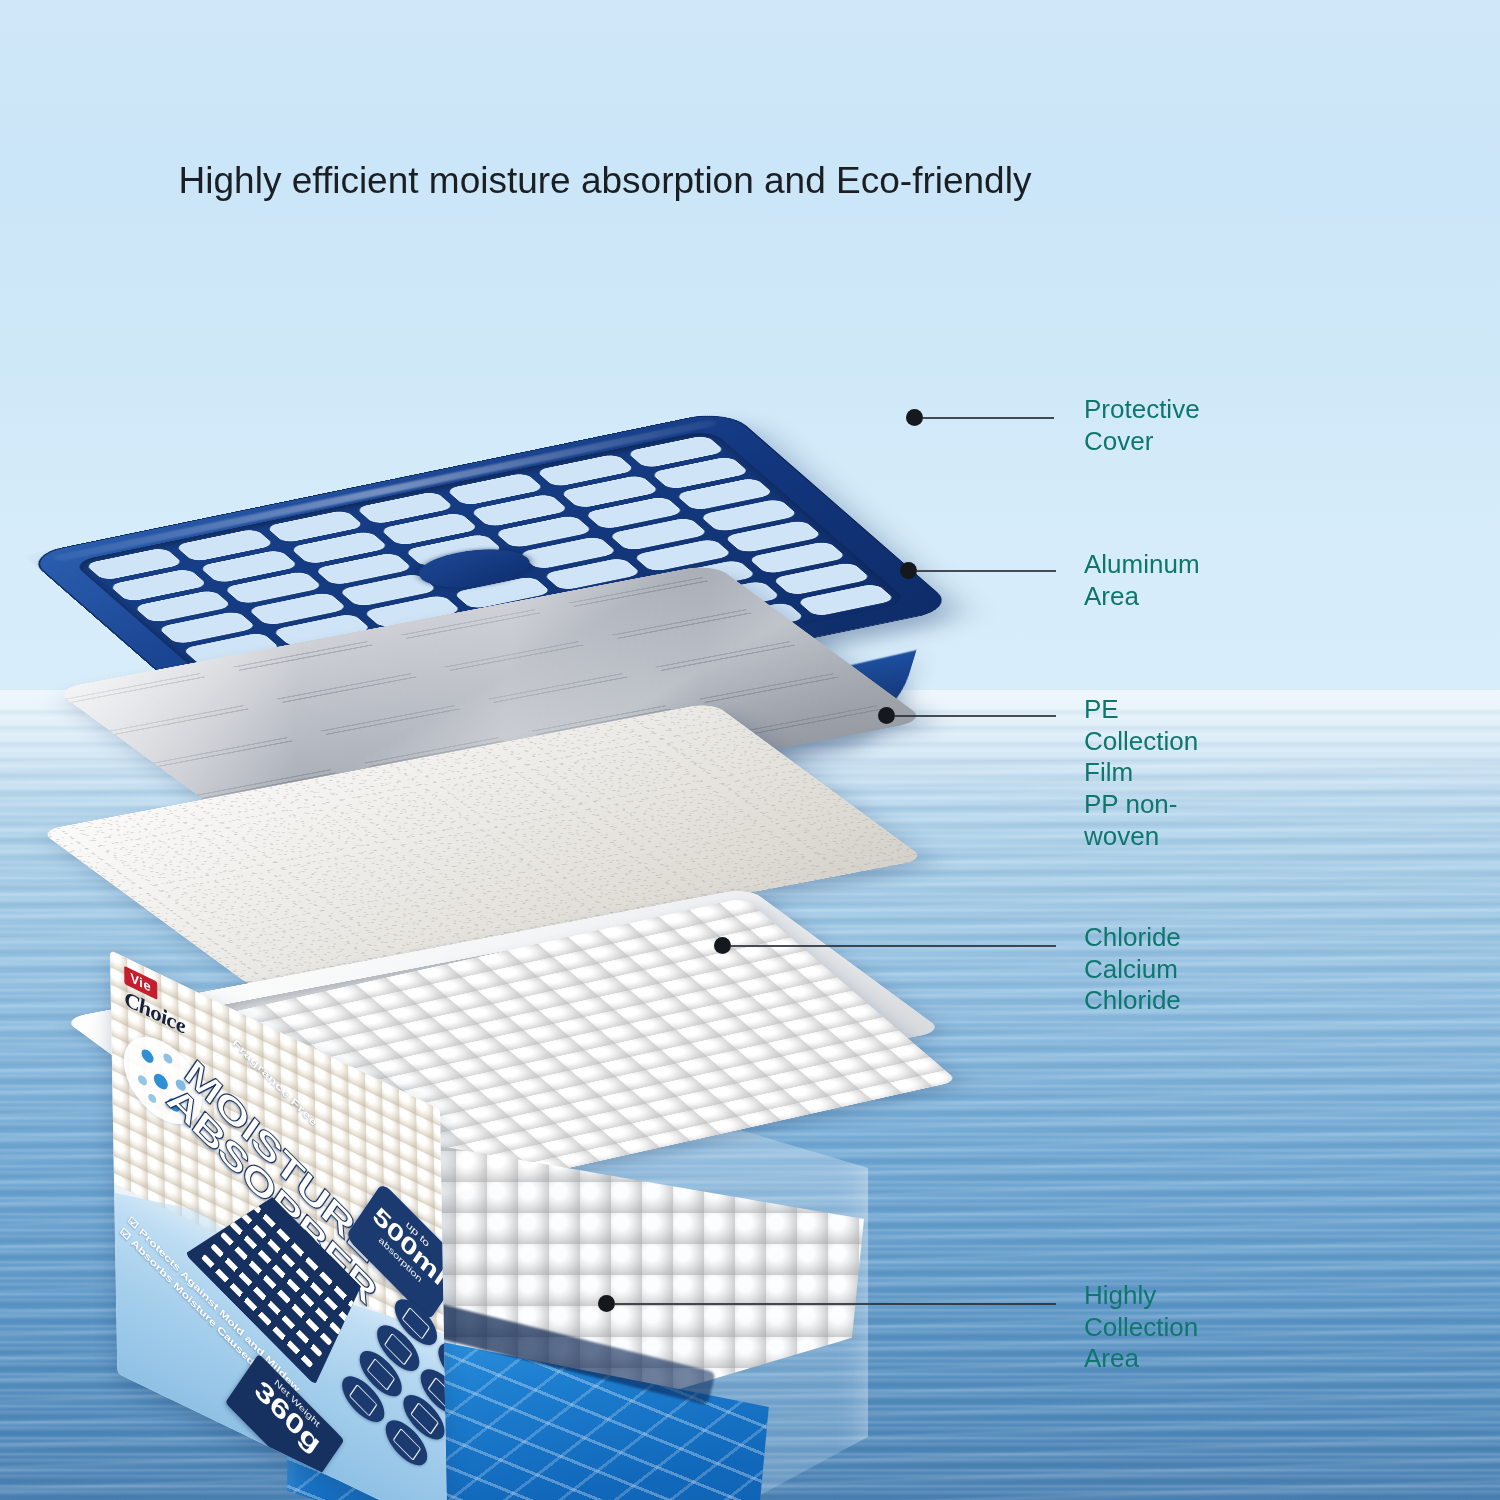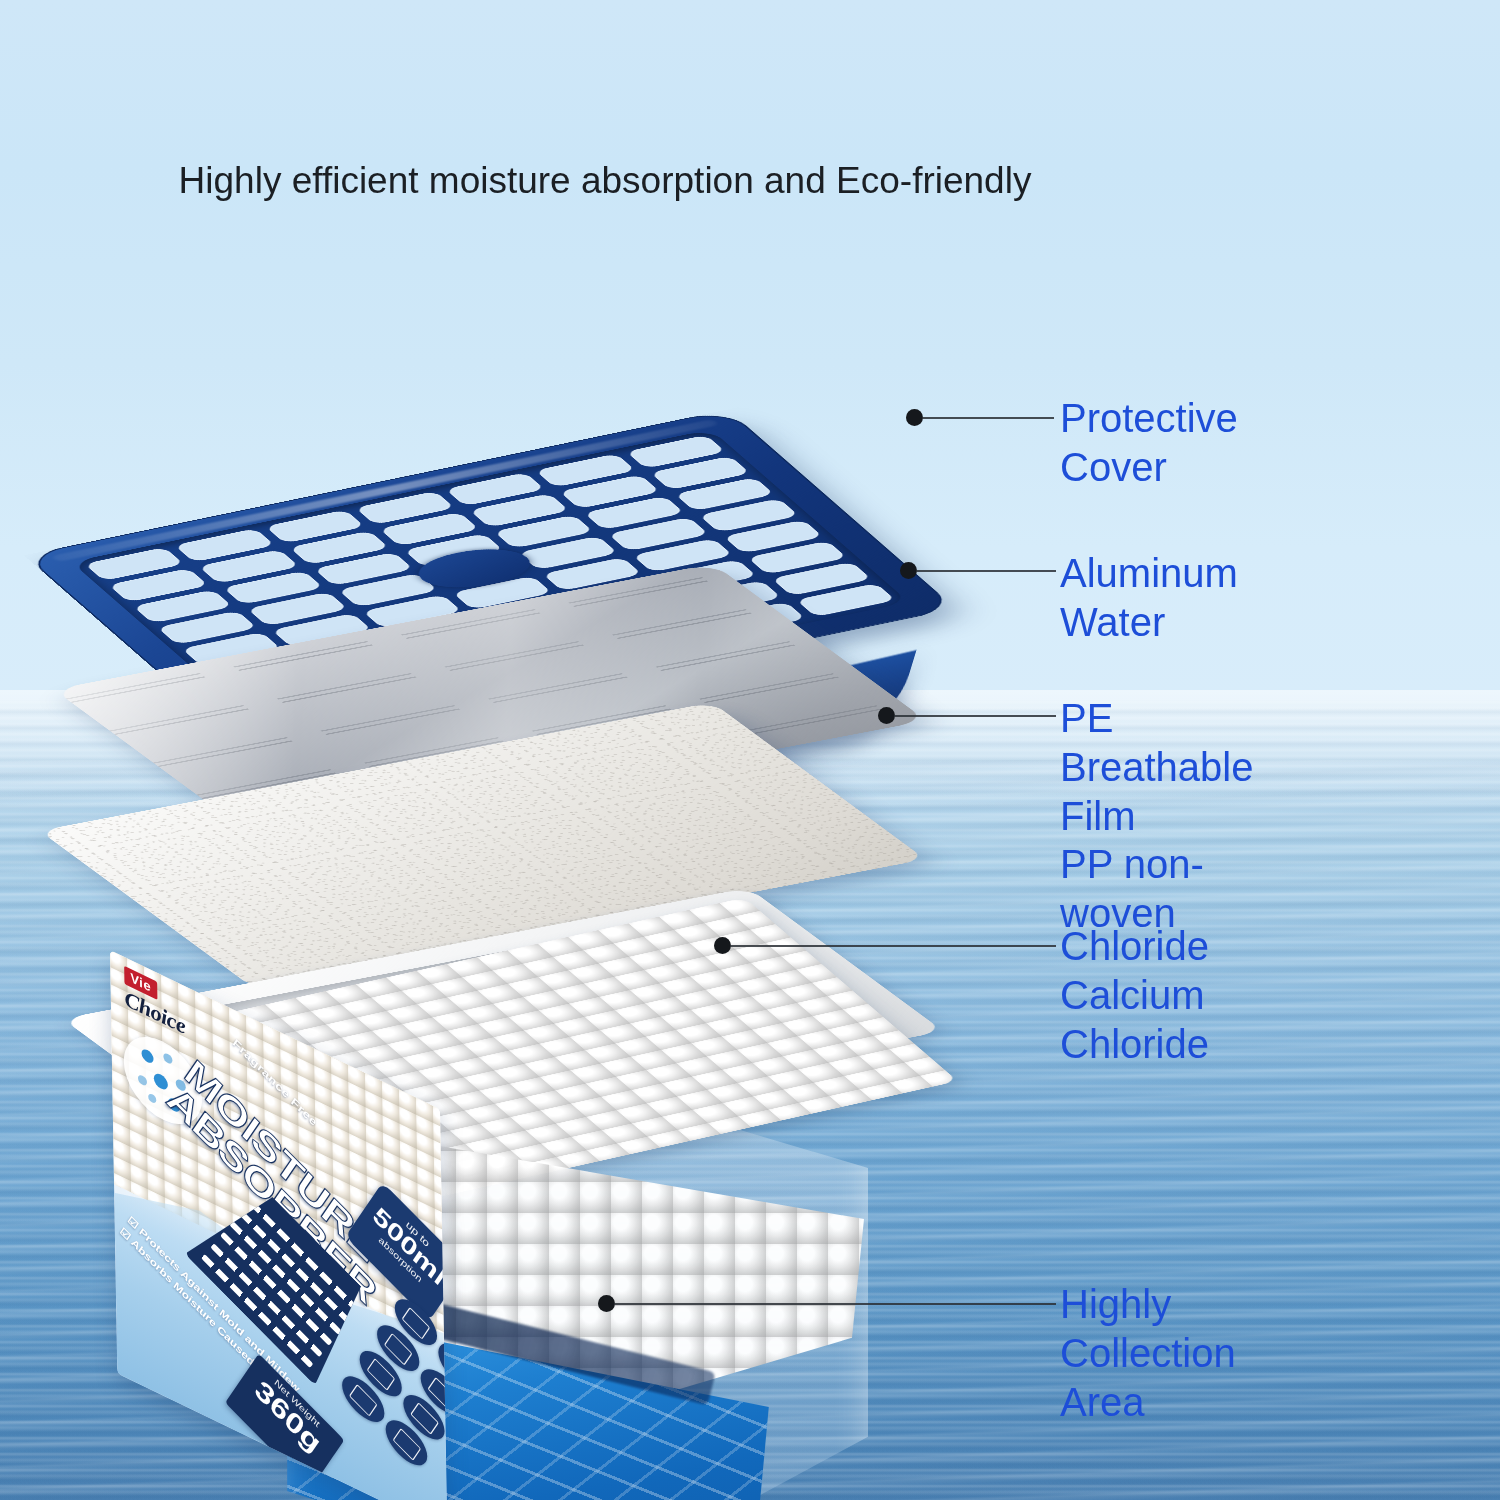--- a/index.html
+++ b/index.html
@@ -60,22 +60,22 @@
   
   .callout{position:absolute;display:flex;align-items:flex-start;}
   .callout .lead-dot{
     position:absolute;width:17px;height:17px;border-radius:50%;
     background:#15181c;
   }
   .callout .lead-line{
     position:absolute;height:1.6px;background:#2a2f35;opacity:.85;
   }
   .callout .lbl{
-    position:absolute;font-size:40px;color:#1d4ed8;line-height:1.22;
-    font-family:"Liberation Sans", sans-serif;white-space:pre-line;font-weight:400;
+    position:absolute;font-size:26px;color:#0f766e;line-height:1.22;
+    font-family:"Liberation Sans", sans-serif;white-space:pre-line;font-weight:400;margin-left:24px;
   }
 
   
   #cover{
     position:absolute;left:95px;top:312px;width:860px;height:235px;
     transform-style:preserve-3d;
   }
   .cover-plate{
     position:absolute;left:0;top:0;width:790px;height:540px;
     transform:rotateX(66deg) rotateZ(-27deg) skewX(-2deg);
@@ -546,27 +546,27 @@
 
   <div class="callout">
     <div class="lead-dot" style="left:906px;top:409px;"></div>
     <div class="lead-line" style="left:922px;top:417px;width:132px;"></div>
     <div class="lbl" style="left:1060px;top:394px;">Protective Cover</div>
   </div>
 
   <div class="callout">
     <div class="lead-dot" style="left:900px;top:562px;"></div>
     <div class="lead-line" style="left:916px;top:570px;width:140px;"></div>
-    <div class="lbl" style="left:1060px;top:549px;">Aluminum Water</div>
+    <div class="lbl" style="left:1060px;top:549px;">Aluminum Area</div>
   </div>
 
   <div class="callout">
     <div class="lead-dot" style="left:878px;top:707px;"></div>
     <div class="lead-line" style="left:894px;top:715px;width:162px;"></div>
-    <div class="lbl" style="left:1060px;top:694px;">PE Breathable Film
+    <div class="lbl" style="left:1060px;top:694px;">PE Collection Film
 PP non-woven</div>
   </div>
 
   <div class="callout">
     <div class="lead-dot" style="left:714px;top:937px;"></div>
     <div class="lead-line" style="left:730px;top:945px;width:326px;"></div>
     <div class="lbl" style="left:1060px;top:922px;">Chloride Calcium
 Chloride</div>
   </div>
 

